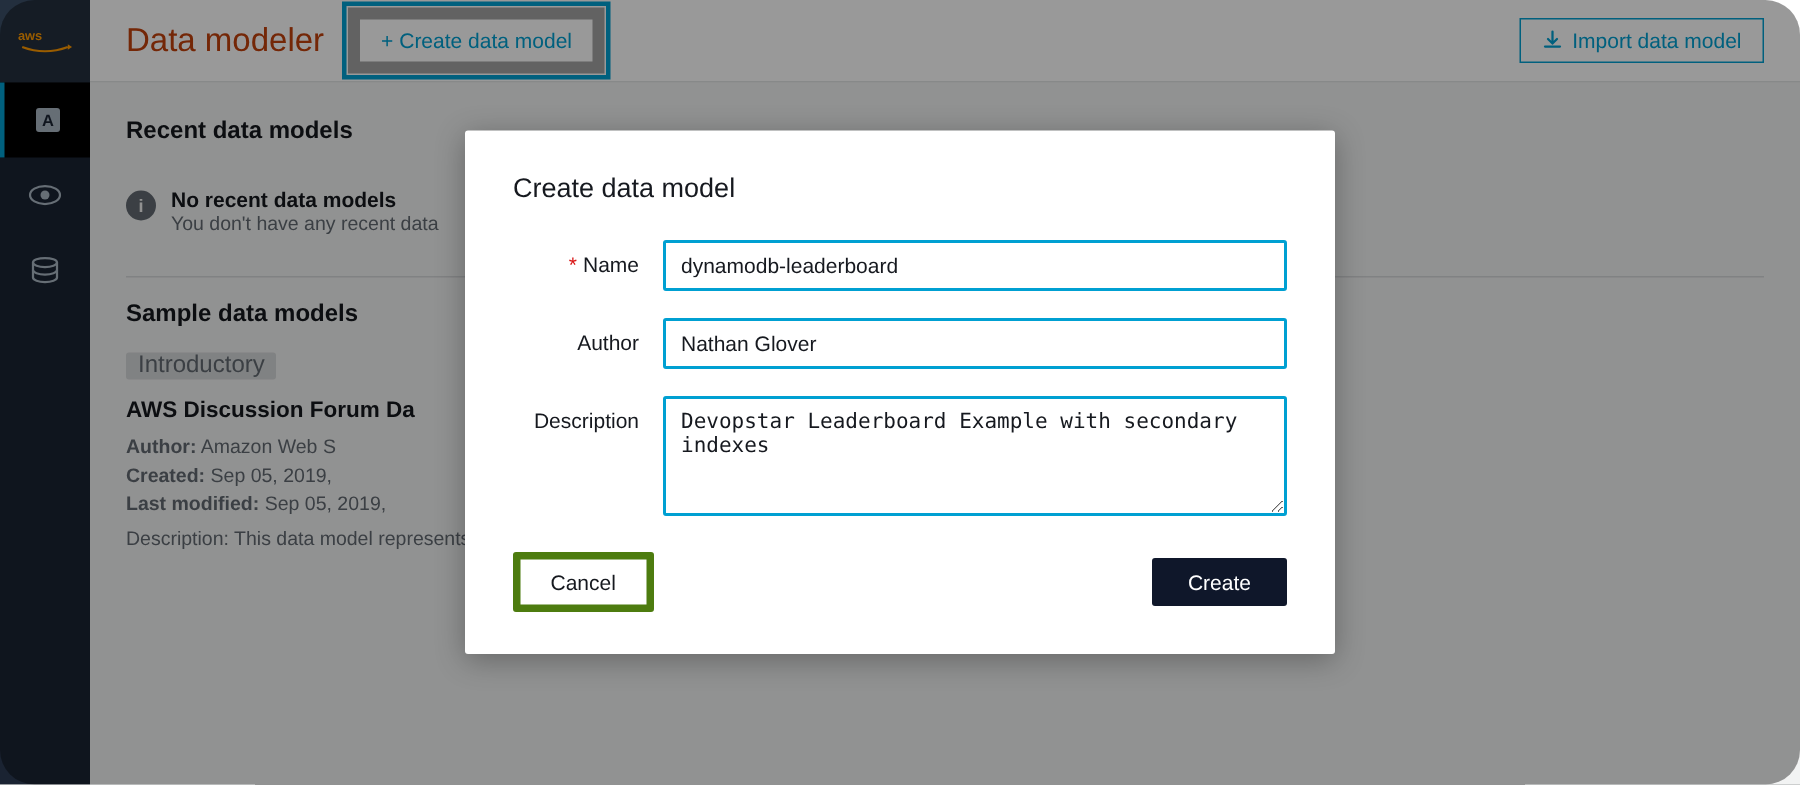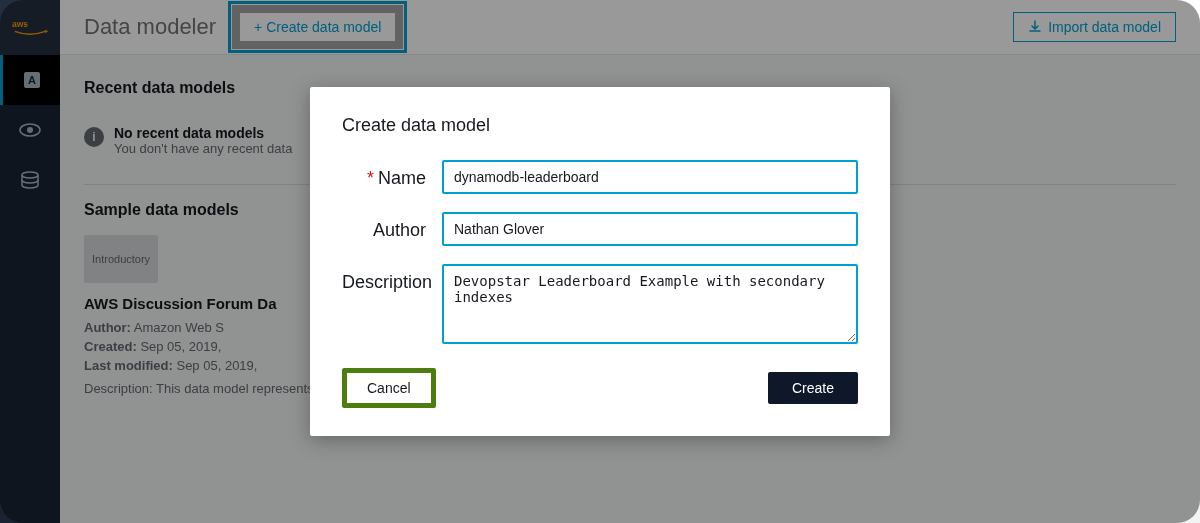--- a/index.html
+++ b/index.html
@@ -13,49 +13,49 @@
     .sidebar-logo { width: 60px; height: 55px; background: #232f3e; display: flex; align-items: center; justify-content: center; }
     .sidebar-logo svg { width: 38px; height: 28px; }
     .sidebar-item { width: 60px; height: 50px; display: flex; align-items: center; justify-content: center; cursor: pointer; color: #aab7c4; }
     .sidebar-item.active { background: #000; border-left: 3px solid #00a0d2; }
 
     
     .main-content { flex: 1; display: flex; flex-direction: column; background: #f2f3f3; }
 
     
     .top-bar { background: #fff; height: 55px; display: flex; align-items: center; padding: 0 24px; border-bottom: 1px solid #e1e4e5; gap: 16px; }
-    .page-title { font-size: 22px; font-weight: 400; color: #737373; }
+    .page-title { font-size: 22px; font-weight: 400; color: #c2410c; }
     .btn-create-data-model { background: transparent; border: 8px solid #a3a3a3; color: #00a0d2; padding: 6px 14px; font-size: 14px; cursor: pointer; display: flex; align-items: center; gap: 6px; outline: 3px solid #00a0d2; outline-offset: 1px; }
     .btn-import { margin-left: auto; background: transparent; border: 1px solid #00a0d2; color: #00a0d2; padding: 6px 14px; font-size: 14px; cursor: pointer; display: flex; align-items: center; gap: 6px; }
 
     
     .content-area { flex: 1; padding: 24px; overflow: auto; filter: brightness(0.95); }
     .section-title { font-size: 16px; font-weight: 600; color: #16191f; margin-bottom: 16px; }
     .no-models-box { display: flex; align-items: flex-start; gap: 10px; padding: 12px 0; }
     .info-icon { width: 20px; height: 20px; border-radius: 50%; background: #687078; color: white; display: flex; align-items: center; justify-content: center; font-size: 12px; font-weight: bold; flex-shrink: 0; margin-top: 2px; }
     .no-models-text { font-size: 14px; font-weight: 600; color: #16191f; }
     .no-models-sub { font-size: 13px; color: #687078; }
     .divider { border: none; border-top: 1px solid #e1e4e5; margin: 16px 0; }
     .sample-section { }
-    .tag { display: inline-block; background: #e1e4e5; color: #687078; font-size: 11px; padding: 18px 8px; border-radius: 2px; margin-bottom: 12px; }
+    .tag { display: inline-block; background: #e1e4e5; color: #687078; font-size: 16px; padding: 0 8px; border-radius: 2px; margin-bottom: 12px; }
     .sample-model-title { font-size: 15px; font-weight: 600; color: #16191f; margin-bottom: 8px; }
     .model-meta { font-size: 13px; color: #687078; margin-bottom: 4px; }
     .model-meta span.label { color: #687078; font-weight: 600; }
     .model-meta span.value { color: #687078; }
     .model-desc { font-size: 13px; color: #687078; margin-top: 8px; }
 
     
     .overlay { position: absolute; top: 0; left: 0; width: 100%; height: 100%; background: rgba(0,0,0,0.4); z-index: 100; display: flex; align-items: center; justify-content: center; border-radius: 23px; }
 
     
     .modal { background: #fff; width: 580px; padding: 28px 32px 28px 32px; box-shadow: 0 4px 20px rgba(0,0,0,0.3); border-radius: 2px; position: relative; }
     .modal-title { font-size: 18px; font-weight: 400; color: #16191f; margin-bottom: 24px; }
 
     .form-row { display: flex; align-items: flex-start; margin-bottom: 18px; }
-    .form-label { width: 100px; font-size: 18px; color: #16191f; text-align: right; padding-right: 16px; padding-top: 8px; flex-shrink: 0; }
+    .form-label { width: 100px; font-size: 14px; color: #16191f; text-align: right; padding-right: 16px; padding-top: 8px; flex-shrink: 0; }
     .required-star { color: #d91515; margin-right: 4px; }
     .form-input { flex: 1; border: 2px solid #00a0d2; padding: 7px 10px; font-size: 14px; color: #16191f; outline: none; border-radius: 2px; }
     .form-textarea { flex: 1; border: 2px solid #00a0d2; padding: 7px 10px; font-size: 14px; color: #16191f; outline: none; border-radius: 2px; resize: vertical; height: 80px; }
 
     .modal-footer { display: flex; justify-content: space-between; align-items: center; margin-top: 24px; }
     .btn-cancel { background: transparent; border: 5px solid #4d7c0f; color: #16191f; padding: 7px 20px; font-size: 14px; cursor: pointer; border-radius: 2px; }
     .btn-create { background: #0f172a; border: none; color: #fff; padding: 8px 24px; font-size: 14px; cursor: pointer; border-radius: 2px; font-weight: 500; }
   </style>
 </head>
 <body>

